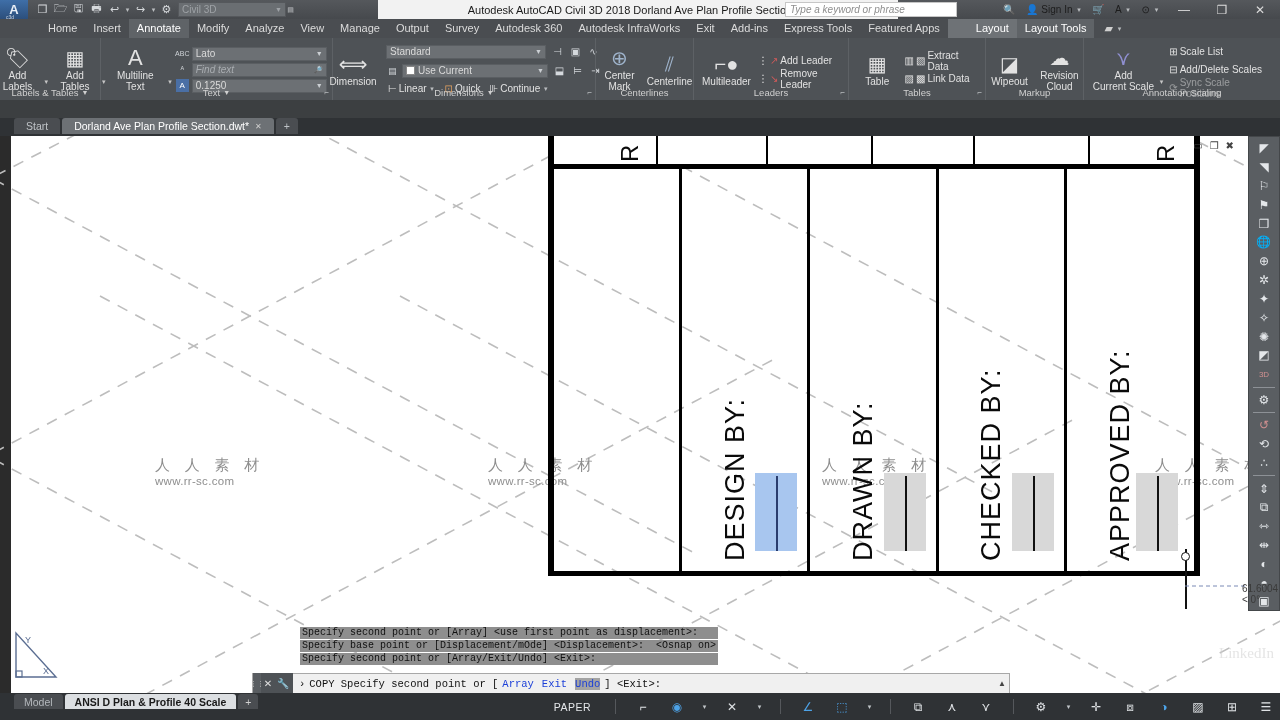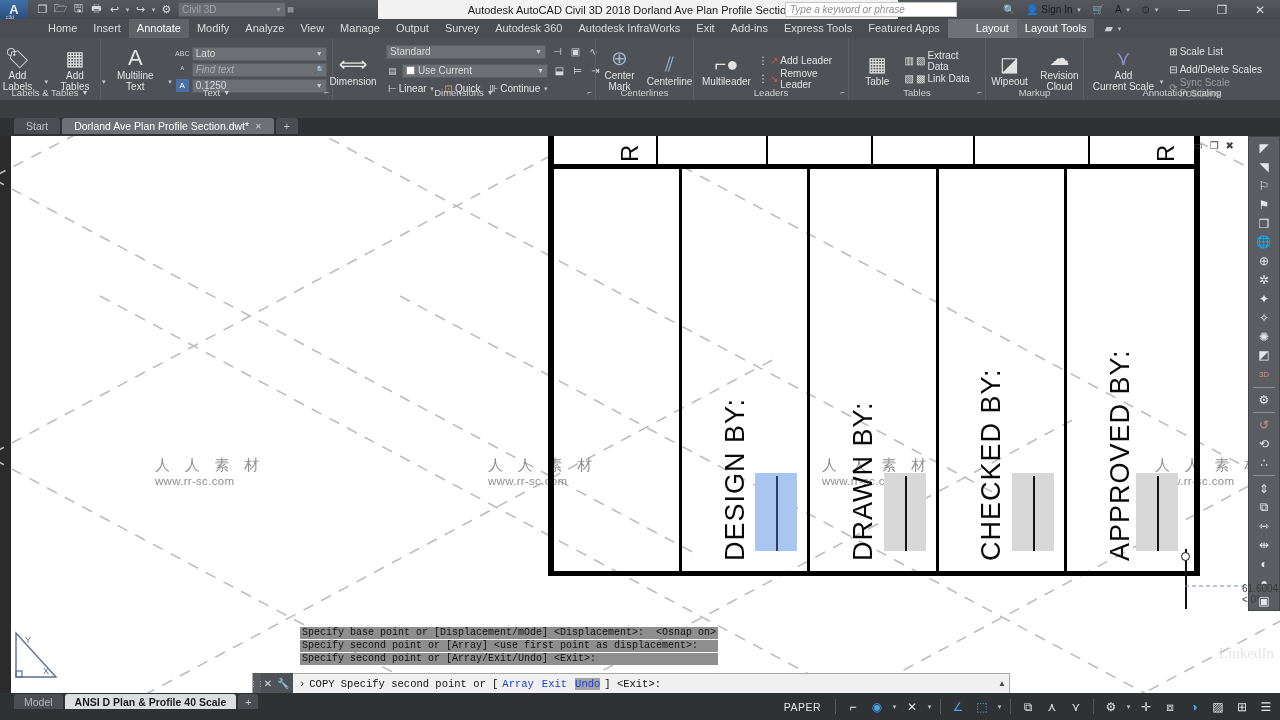--- a/index.html
+++ b/index.html
@@ -212,21 +212,21 @@
     background:#2f3235; display:flex; align-items:center;
   }
   .ltabs { display:flex; align-items:flex-start; height:27px; padding-top:1px; }
   .ltab {
     height:15px; padding:0 10px; display:flex; align-items:center; font-size:10.5px;
     color:#b4b8bc; background:#4a4d51; margin-right:2px;
     border-top-left-radius:3px; border-top-right-radius:3px;
   }
   .ltab.active { background:#dcdfe2; color:#1a1a1a; font-weight:bold; }
   .ltab.plus { padding:0 7px; color:#d0d0d0; }
-  .sright { margin-left:auto; display:flex; align-items:center; gap:4px; padding-right:4px; height:27px; }
+  .sright { margin-left:auto; display:flex; align-items:center; gap:14px; padding-right:4px; height:27px; }
   .sright .sb { width:20px; height:22px; display:flex; align-items:center; justify-content:center;
                 color:#dfe2e5; font-size:12px; }
   .sright .sb.blue { color:#4da3e8; }
   .sright .paper { padding:0 7px; color:#e4e7ea; font-size:10.5px; letter-spacing:0.5px; }
   .sright .vdiv { width:1px; height:15px; background:#55585c; margin:0 3px; }
   .sright .mini { font-size:7px; color:#c0c4c8; width:7px; text-align:center;}
 
   
   .lwm { position:absolute; right:6px; bottom:31px; color:#cfcfcf; font-size:15px; opacity:.55;
          font-family:"Liberation Serif", serif;}
@@ -670,22 +670,22 @@
       <polygon points="6,6 6,50 46,50" fill="none" stroke="#5b6e92" stroke-width="1.4"></polygon>
       <rect x="6" y="44" width="6" height="6" fill="none" stroke="#5b6e92" stroke-width="1.2"></rect>
       <text x="15" y="16" fill="#5b6e92" font-size="9" font-family="Liberation Sans, sans-serif">Y</text>
       <text x="33" y="47" fill="#5b6e92" font-size="9" font-family="Liberation Sans, sans-serif">X</text>
     </svg>
 
     <div class="lwm">LinkedIn</div>
   </div>
 
   <div class="cmdhist">
+    <div>Specify second point or [Array] &lt;use first point as displacement&gt;:</div>
     <div>Specify base point or [Displacement/mOde] &lt;Displacement&gt;:  &lt;Osnap on&gt;</div>
-    <div>Specify second point or [Array] &lt;use first point as displacement&gt;:</div>
     <div>Specify second point or [Array/Exit/Undo] &lt;Exit&gt;:</div>
   </div>
 
   <div class="cmdline">
     <div class="grip">⋮⋮</div>
     <div class="xbtn">✕</div>
     <div class="wbtn">🔧</div>
     <div class="promptwrap">
       <span>›</span>
       <span>COPY Specify second point or [</span>

